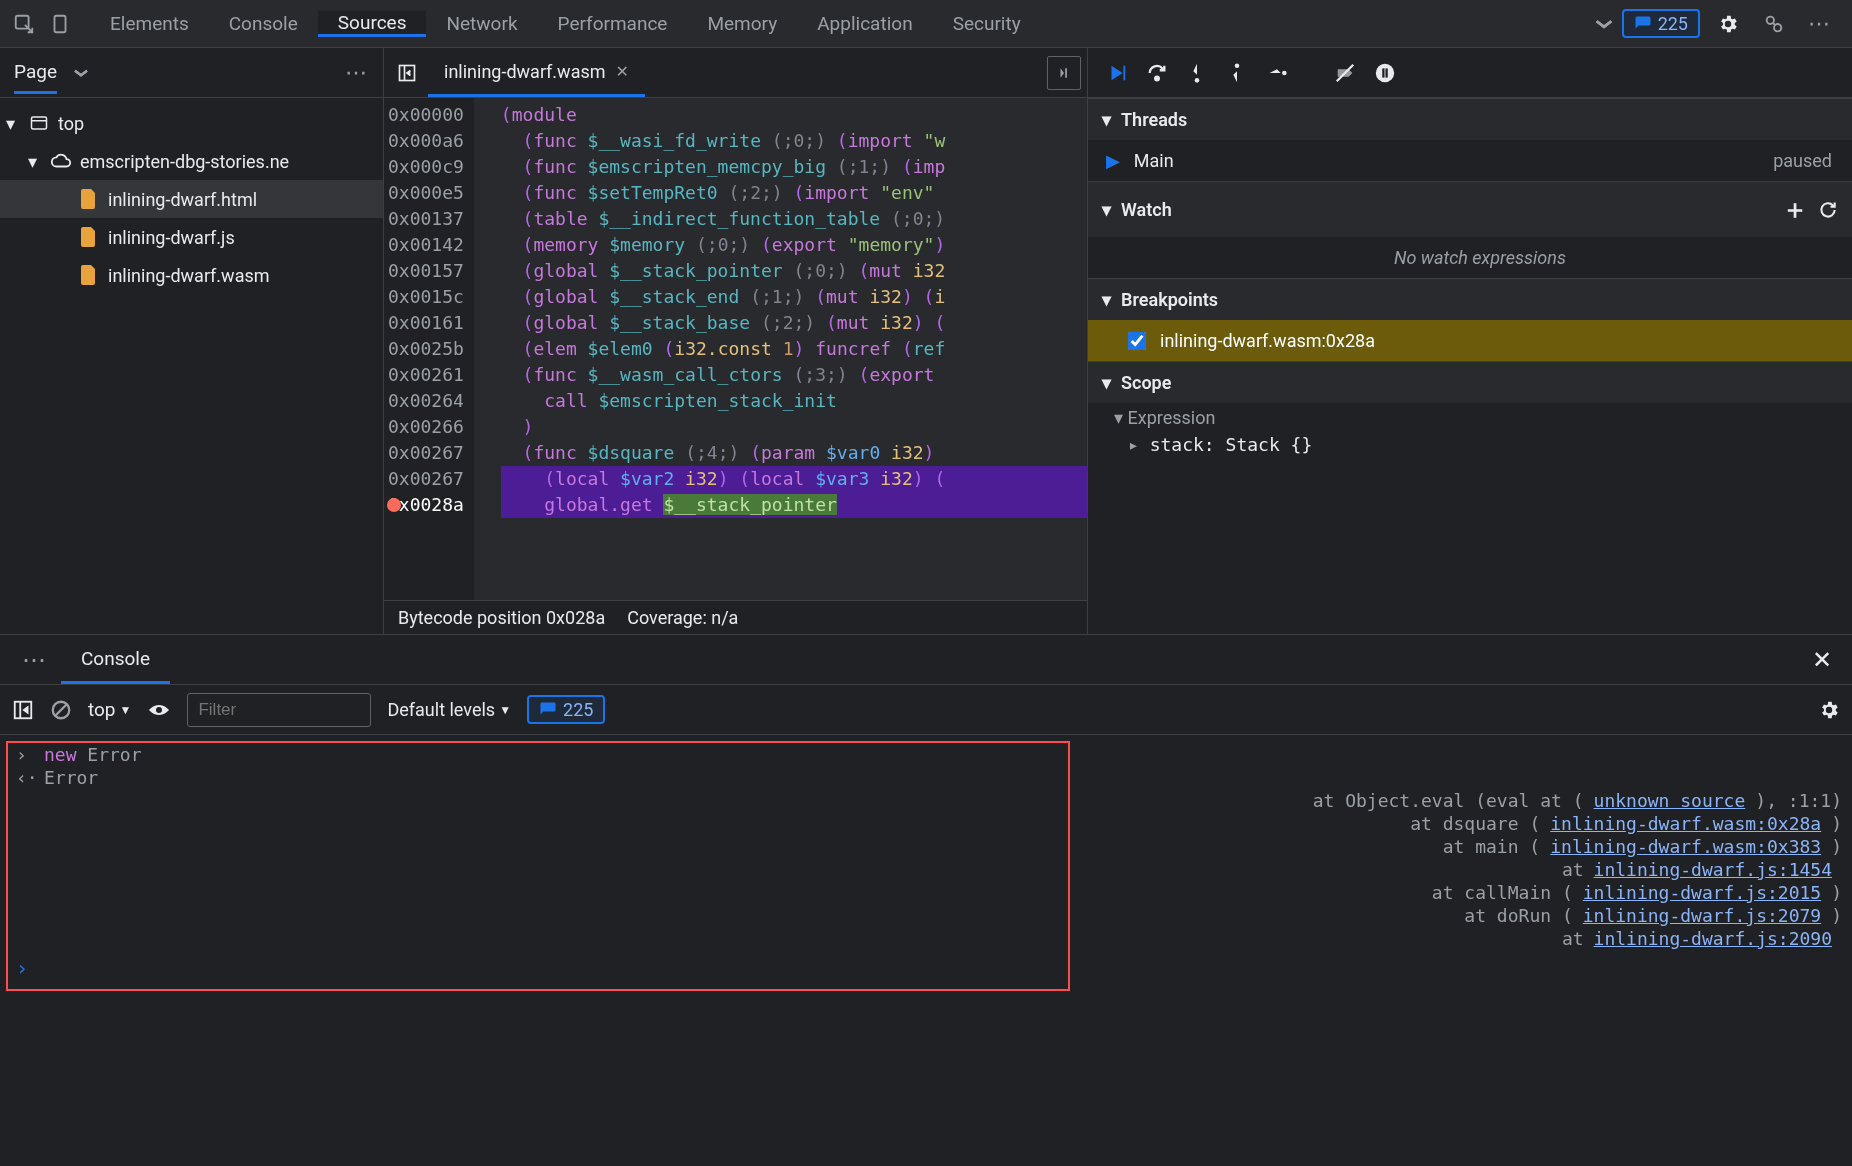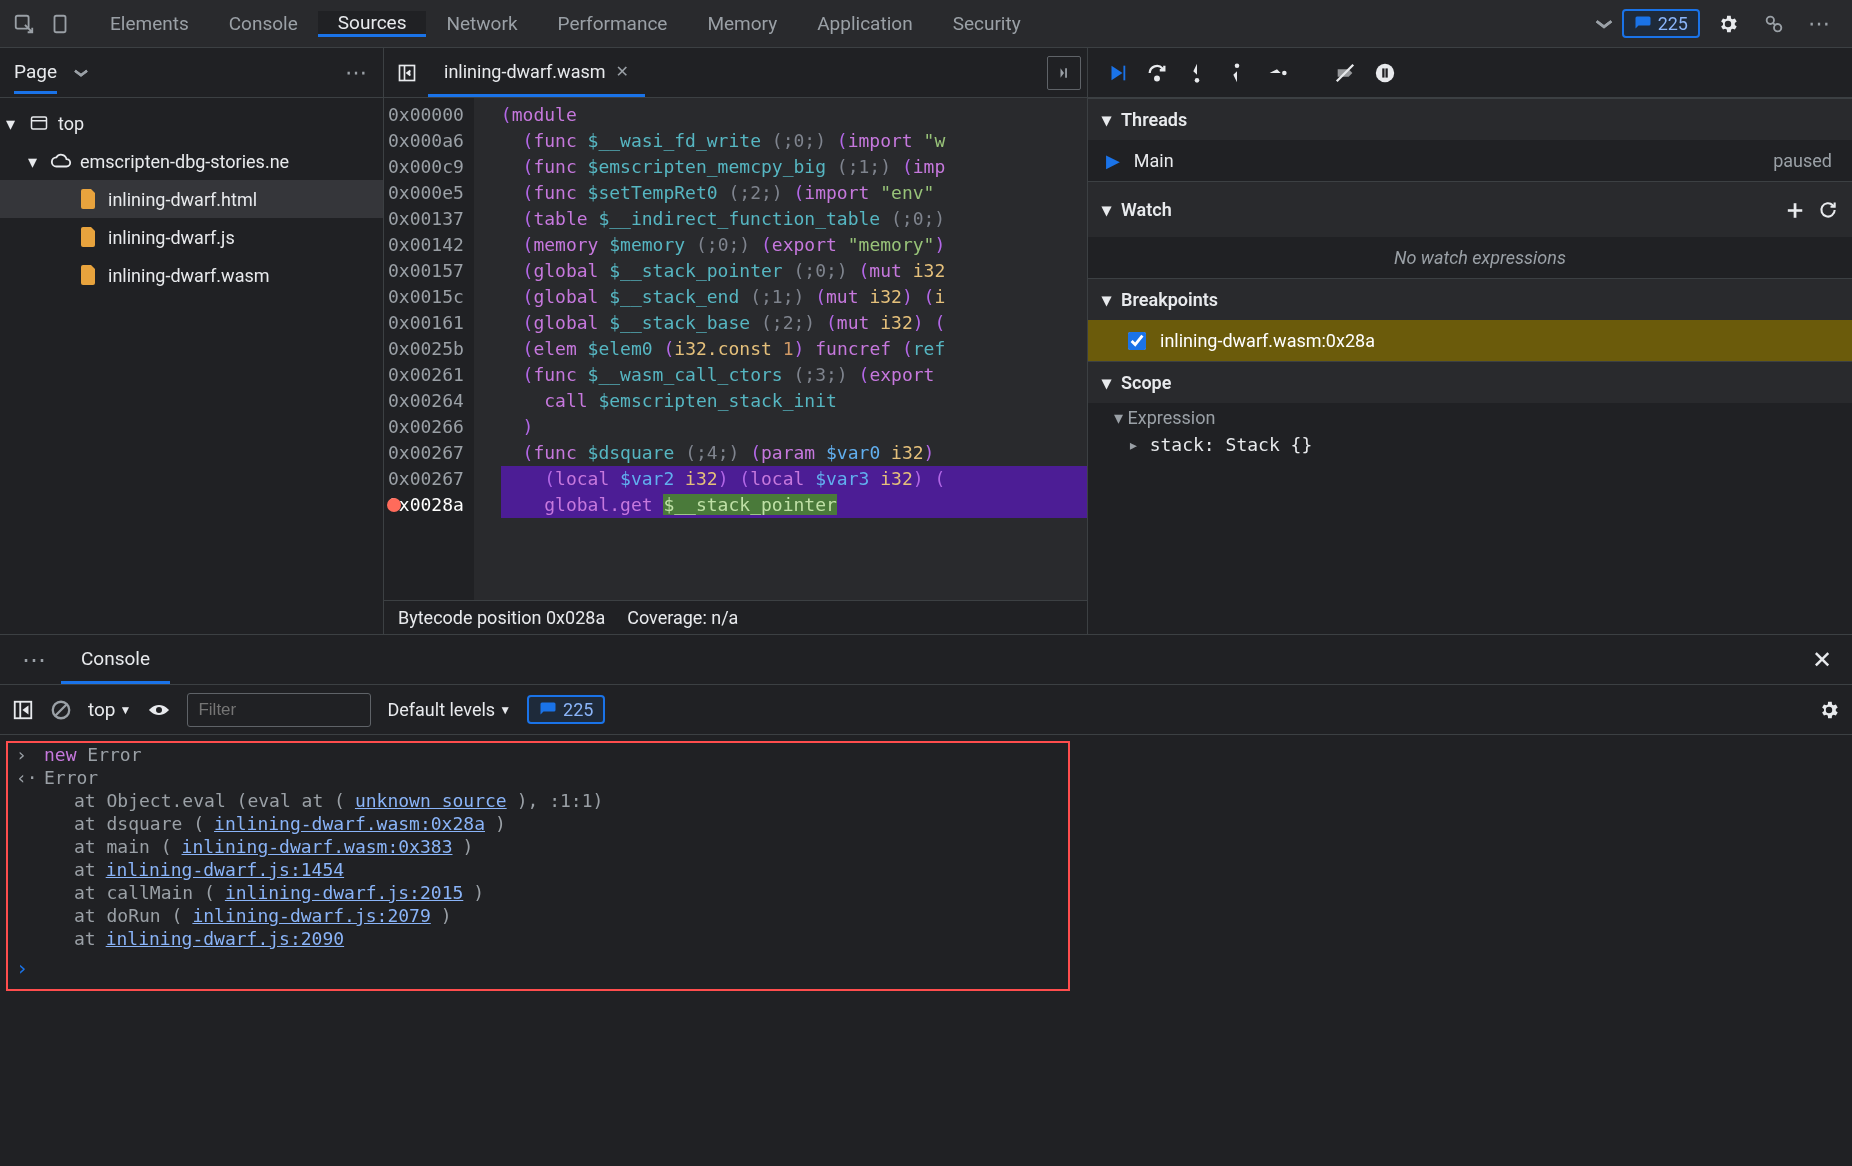--- a/index.html
+++ b/index.html
@@ -79,21 +79,21 @@
 .drawer-tabs .close { font-size:24px; color:#e8eaed; padding:0 10px; cursor:pointer; }
 .con-tools { height:50px; display:flex; align-items:center; gap:16px; padding:0 12px; border-bottom:1px solid #3c4043; }
 .con-tools .ctx { display:flex;align-items:center;gap:4px;font-size:19px;color:#e8eaed; }
 .con-tools input.filter { background:#202124; border:1px solid #5f6368; color:#e8eaed; height:34px; width:184px; padding:0 10px; font-size:17px; border-radius:3px; }
 .con-tools .levels { font-size:18px; color:#e8eaed; display:flex; align-items:center; gap:4px; }
 .con-tools .sp { flex:1; }
 .console-body { flex:1; padding:8px 10px; font-size:18px; position:relative; }
 .con-hl-box { position:absolute; border:2px solid #ff4d4d; left:6px; top:6px; width:1064px; height:250px; pointer-events:none; }
 .con-line { display:flex; gap:10px; padding:1px 0 1px 6px; }
 .con-line .mark { width:18px; color:#9aa0a6; }
-.con-indent { padding-left:64px; }
+.con-indent { padding-left:64px;justify-content:flex-end; }
 .lnk { color:#8ab4f8; text-decoration:underline; cursor:pointer; }
 .kw-new{color:#c678dd;} .kw-err{color:#9aa0a6;}
 .con-prompt { color:#1a73e8; padding:6px; font-size:20px; }
 
 svg { display:block; }
 </style>
 </head>
 <body>
 
 <div class="topbar">

